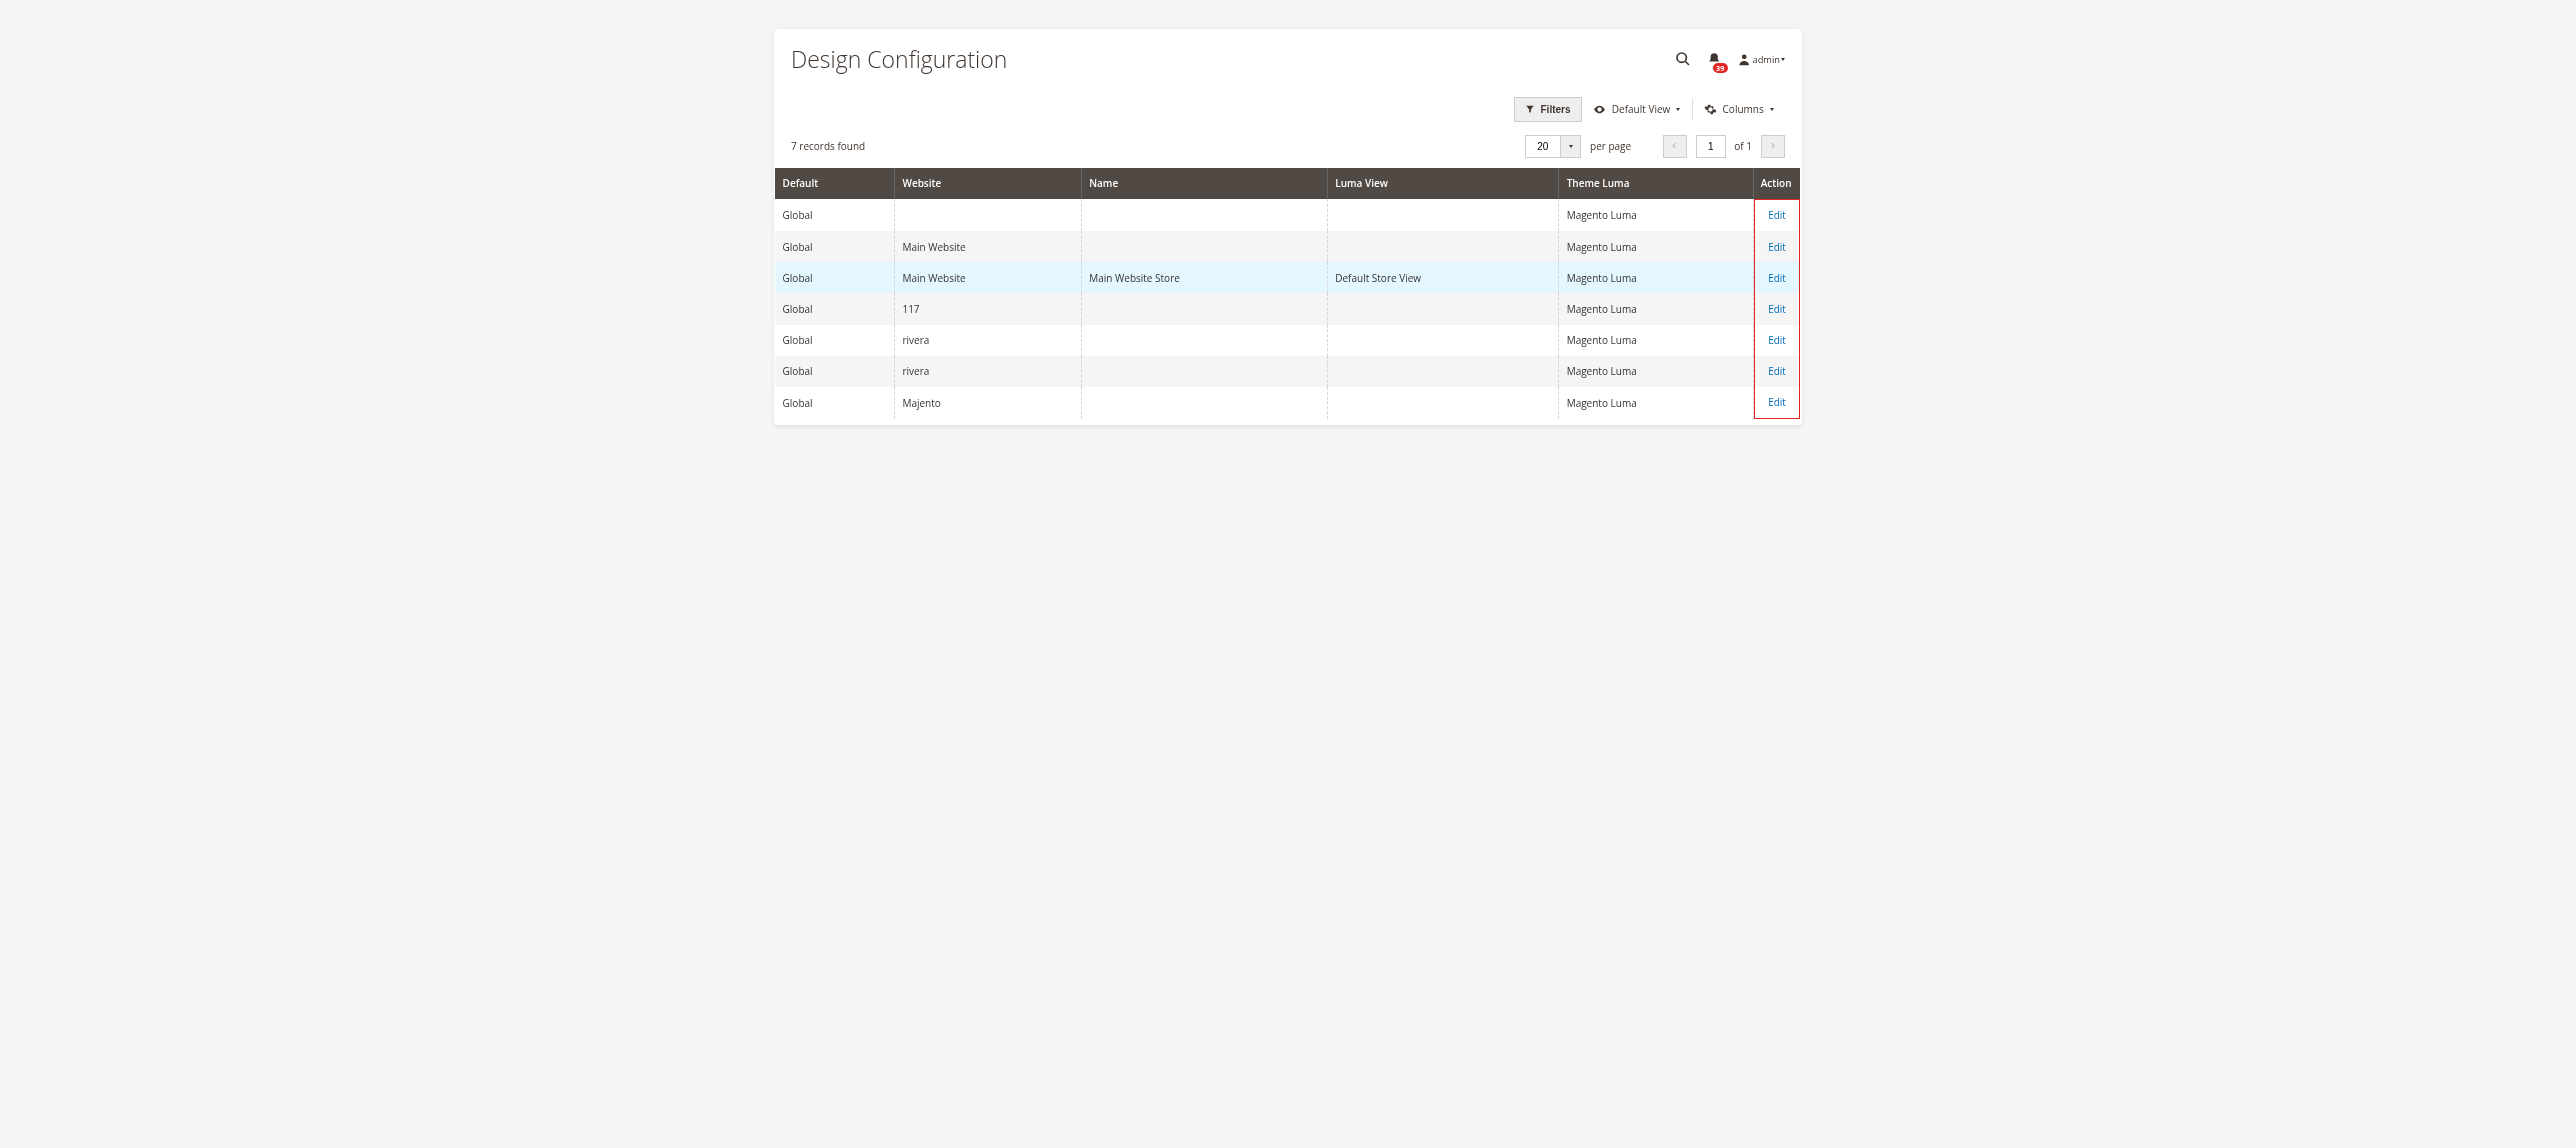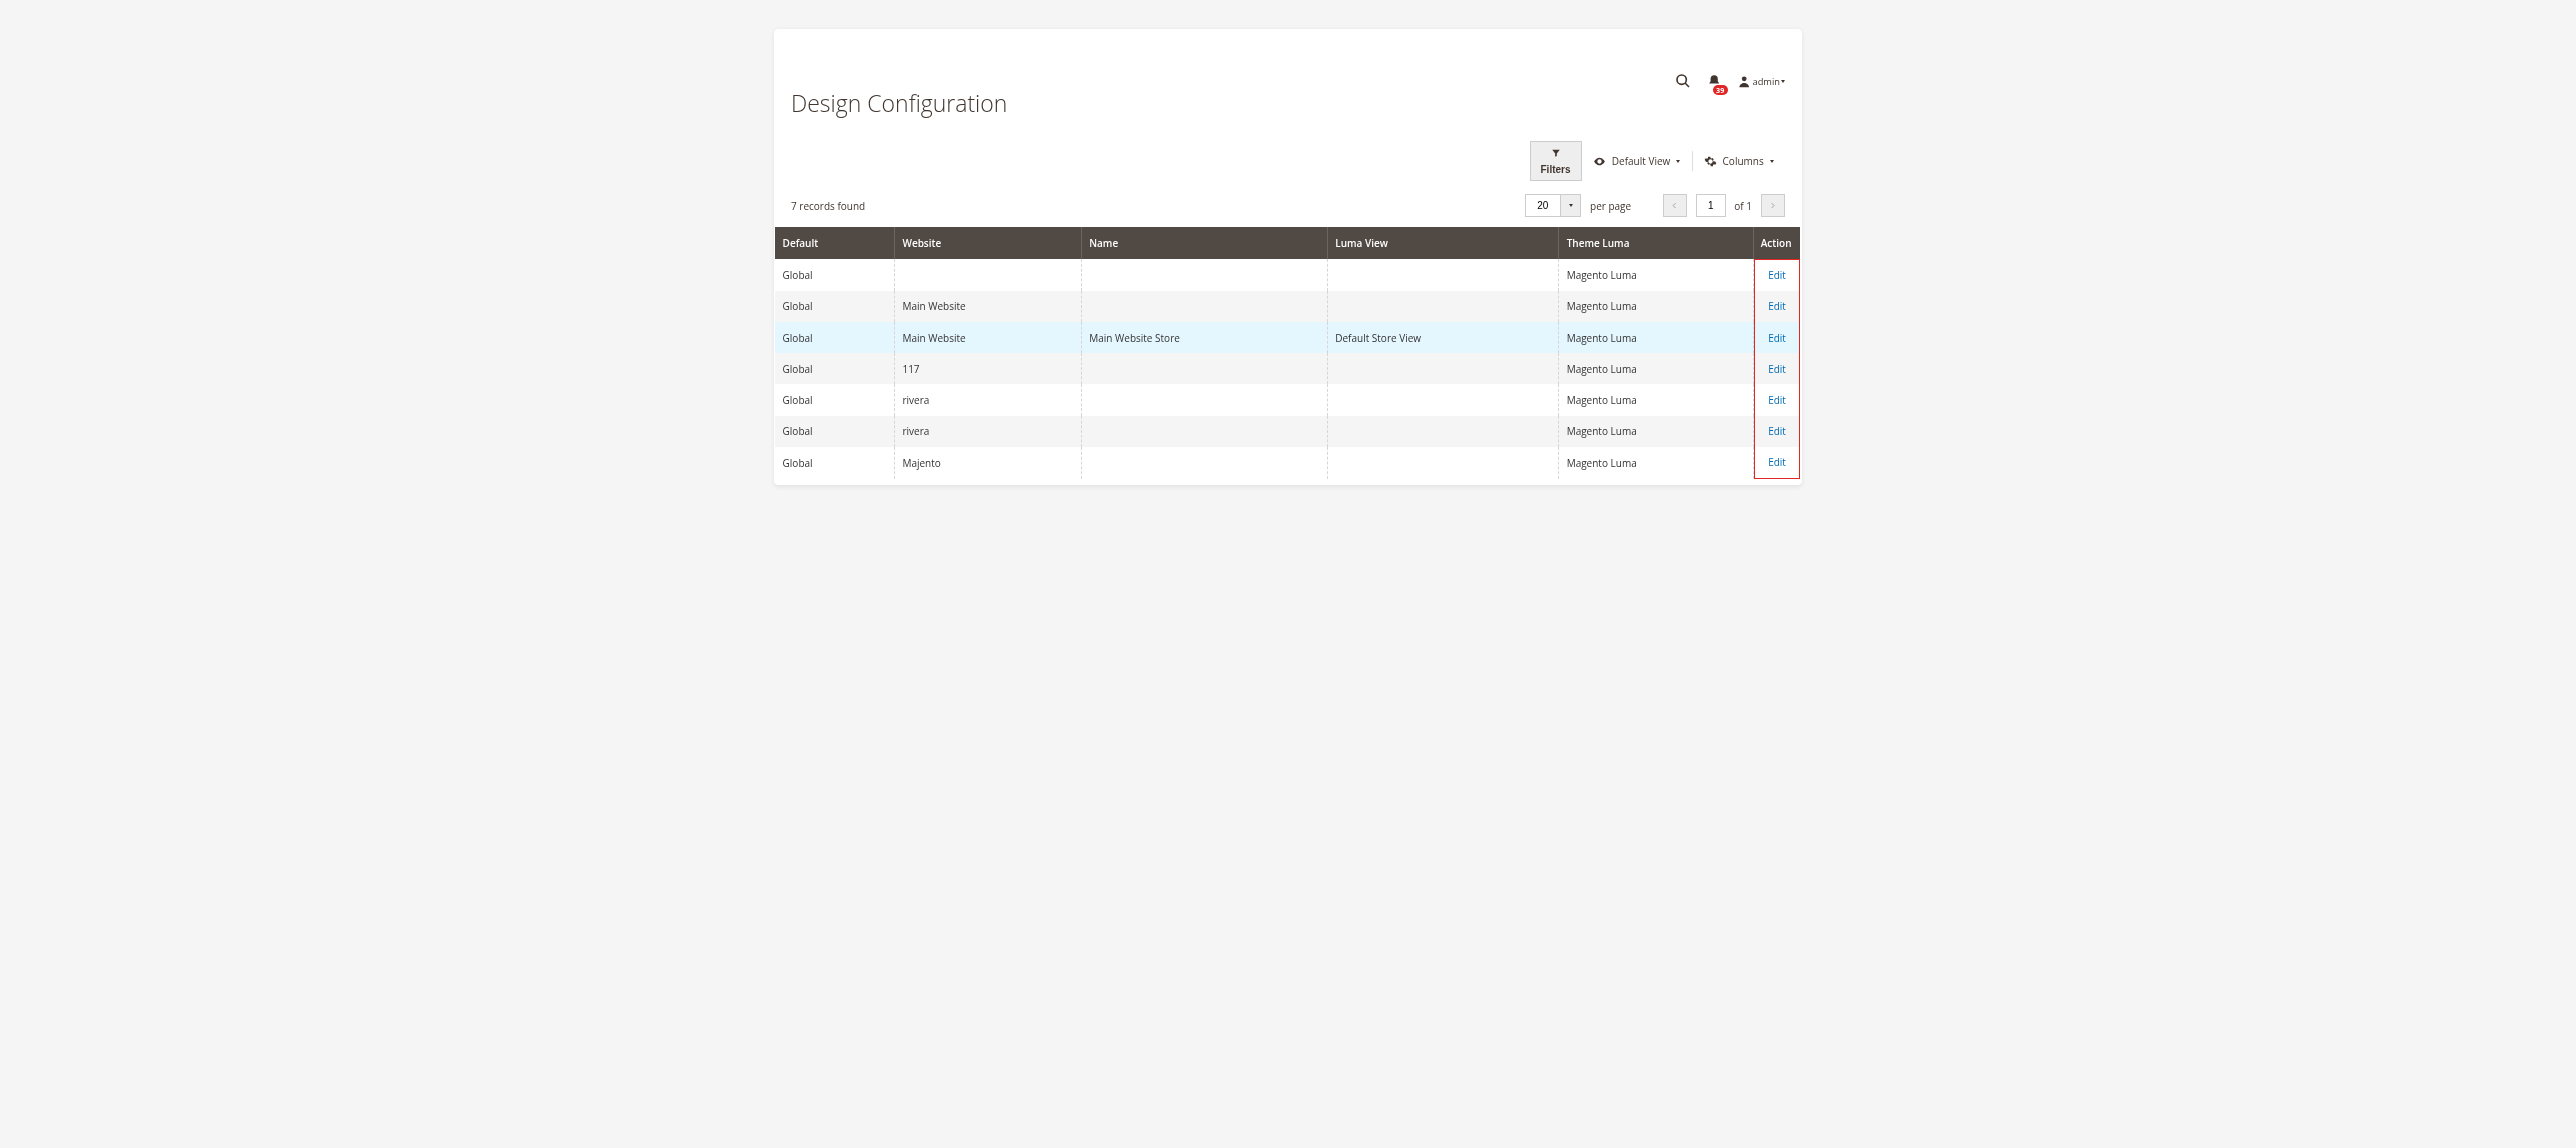--- a/index.html
+++ b/index.html
@@ -20,21 +20,20 @@
   .header-row {
     display: flex;
     justify-content: space-between;
     align-items: center;
     padding: 0 17px 21.6px 17px;
   }
   .page-title {
     font-size: 23px;
     font-weight: 300;
     color: #41362f;
-    margin-top: 44px;
   }
   .header-actions {
     display: flex;
     align-items: center;
     gap: 16px;
   }
   .icon-btn {
     display: inline-flex;
     align-items: center;
     justify-content: center;
@@ -74,21 +73,20 @@
     background: #eee;
     border: 0.7px solid #ccc;
     padding: 5.8px 10px;
     font-size: 10px;
     font-weight: 600;
     color: #41362f;
     display: inline-flex;
     align-items: center;
     gap: 5.8px;
     cursor: pointer;
-    flex-direction: column;
   }
   .toolbar-item {
     display: inline-flex;
     align-items: center;
     gap: 5.8px;
     padding: 0 11.5px;
     font-size: 10px;
     color: #41362f;
     cursor: pointer;
   }

